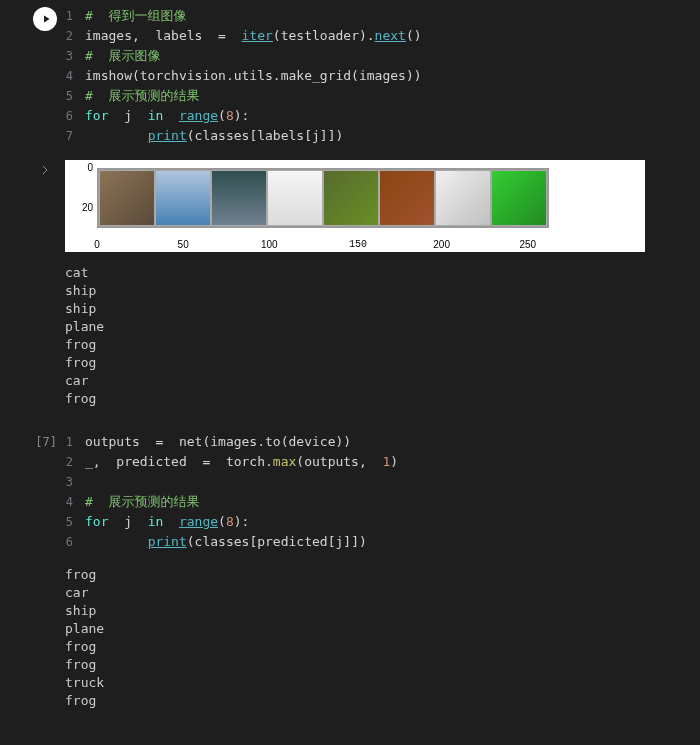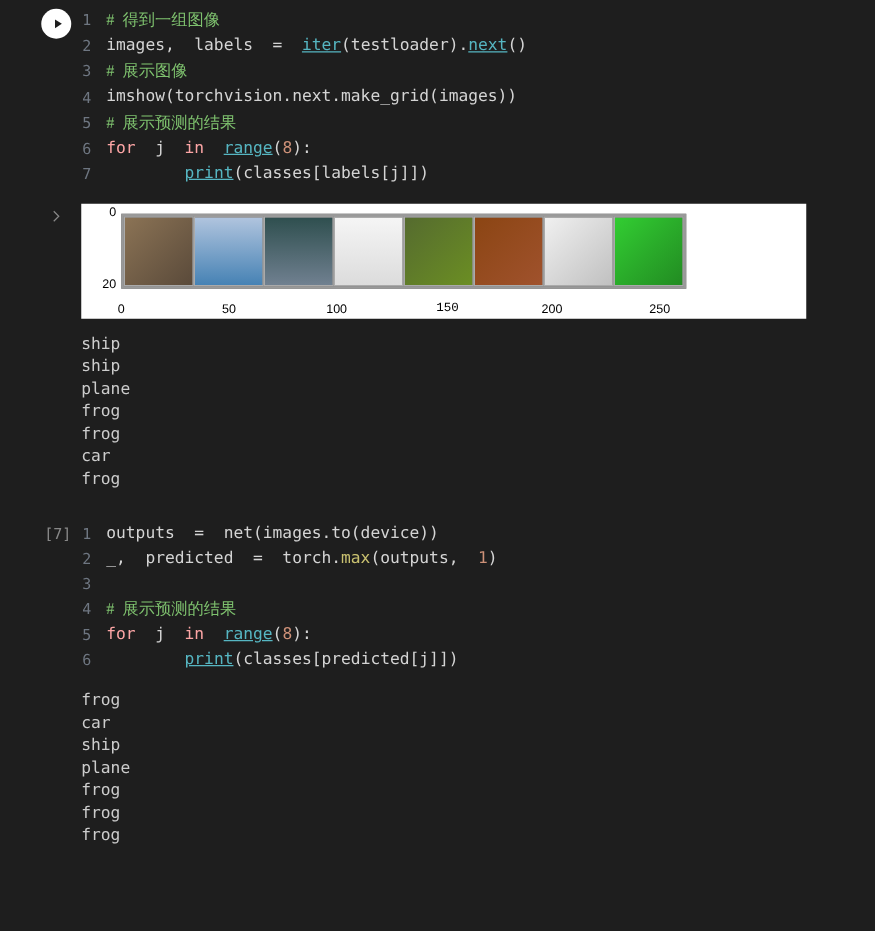--- a/index.html
+++ b/index.html
@@ -59,22 +59,22 @@
   }
   .line-no {
     width: 20px;
     text-align: right;
     color: #6e7681;
     padding-right: 12px;
     user-select: none;
     font-size: 12px;
   }
   .code-content { flex: 1; }
-  .tok-comment { color: #7ec16e; font-family: Liberation Serif, serif; }
-  .tok-keyword { color: #fca5a5; }
+  .tok-comment { color: #7ec16e; }
+  .tok-keyword { color: #5eead4; }
   .tok-func { color: #c9c170; }
   .tok-builtin { color: #56b6c2; text-decoration: underline; }
   .tok-number { color: #ce9178; }
   .tok-default { color: #d4d4d4; }
   .output-area {
     display: flex;
     margin-bottom: 10px;
   }
   .output-gutter {
     width: 65px;
@@ -160,21 +160,21 @@
     <div class="run-button">
       <svg viewBox="0 0 24 24">
           <path d="M8 5v14l11-7z"></path>
         </svg>
     </div>
   </div>
   <div class="cell-body code-block" id="code1">
       <div class="code-line"><span class="line-no">1</span><span class="code-content"><span class="tok-comment">#  得到一组图像</span></span></div>
       <div class="code-line"><span class="line-no">2</span><span class="code-content"><span class="tok-default">images,  labels  =  </span><span class="tok-builtin">iter</span><span class="tok-default">(testloader).</span><span class="tok-builtin">next</span><span class="tok-default">()</span></span></div>
       <div class="code-line"><span class="line-no">3</span><span class="code-content"><span class="tok-comment">#  展示图像</span></span></div>
-      <div class="code-line"><span class="line-no">4</span><span class="code-content"><span class="tok-default">imshow(torchvision.next.make_grid(images))</span></span></div>
+      <div class="code-line"><span class="line-no">4</span><span class="code-content"><span class="tok-default">imshow(torchvision.utils.make_grid(images))</span></span></div>
       <div class="code-line"><span class="line-no">5</span><span class="code-content"><span class="tok-comment">#  展示预测的结果</span></span></div>
       <div class="code-line"><span class="line-no">6</span><span class="code-content"><span class="tok-keyword">for</span><span class="tok-default">  j  </span><span class="tok-keyword">in</span><span class="tok-default">  </span><span class="tok-builtin">range</span><span class="tok-default">(</span><span class="tok-number">8</span><span class="tok-default">):</span></span></div>
       <div class="code-line"><span class="line-no">7</span><span class="code-content"><span class="tok-default">        </span><span class="tok-builtin">print</span><span class="tok-default">(classes[labels[j]])</span></span></div>
     </div>
 </div>
 
 <div class="output-area">
   <div class="output-gutter">
     <span class="out-icon">
       <svg viewBox="0 0 24 24">
@@ -190,30 +190,31 @@
             <div class="img-thumb img-cat"></div>
             <div class="img-thumb img-ship"></div>
             <div class="img-thumb img-ship2"></div>
             <div class="img-thumb img-plane"></div>
             <div class="img-thumb img-frog"></div>
             <div class="img-thumb img-frog2"></div>
             <div class="img-thumb img-car"></div>
             <div class="img-thumb img-frog3"></div>
           </div>
       <div class="y-tick" style="top: 0px;">0</div>
-          <div class="y-tick" style="top: 57px;">20</div>
+          <div class="y-tick" style="top: 40px;">20</div>
           <div class="x-tick" style="left: 18px;">0</div>
           <div class="x-tick" style="left: 104.154px; margin-top: 48px;">50</div>
           <div class="x-tick" style="left: 190.308px; text-align: center;">100</div>
           <div class="x-tick" style="left: 279px; font-family: Liberation Mono, monospace;">150</div>
           <div class="x-tick" style="left: 362.615px; margin-top: 48px;">200</div>
           <div class="x-tick" style="left: 448.769px;">250</div>
         </div>
     </div>
     <div id="outtext1">
+        <div class="output-text-line">cat</div>
         <div class="output-text-line">ship</div>
         <div class="output-text-line">ship</div>
         <div class="output-text-line">plane</div>
         <div class="output-text-line">frog</div>
         <div class="output-text-line">frog</div>
         <div class="output-text-line">car</div>
         <div class="output-text-line">frog</div>
       </div>
   </div>
 </div>
@@ -235,16 +236,17 @@
 <div class="output-area">
   <div class="output-gutter"></div>
   <div class="output-body">
     <div id="outtext2">
         <div class="output-text-line">frog</div>
         <div class="output-text-line">car</div>
         <div class="output-text-line">ship</div>
         <div class="output-text-line">plane</div>
         <div class="output-text-line">frog</div>
         <div class="output-text-line">frog</div>
+        <div class="output-text-line">truck</div>
         <div class="output-text-line">frog</div>
       </div>
   </div>
 </div>
 
 </body></html>

